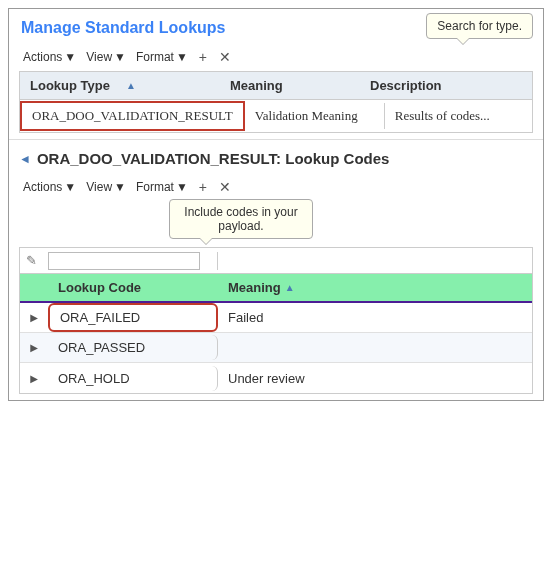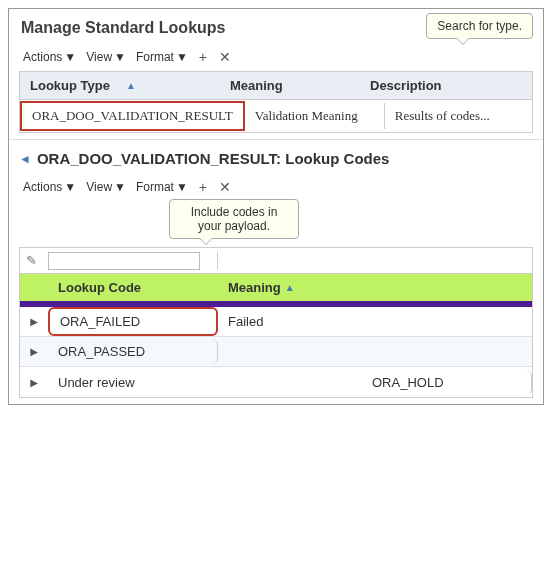--- a/index.html
+++ b/index.html
@@ -12,21 +12,21 @@
       color: #333;
     }
     .outer-border {
       border: 1px solid #999;
       margin: 8px;
       background: #fff;
     }
     .page-title {
       font-size: 16px;
       font-weight: bold;
-      color: #404040;
+      color: #3b82f6;
       padding: 10px 12px 6px 12px;
     }
     .toolbar {
       display: flex;
       align-items: center;
       padding: 4px 10px;
       gap: 2px;
     }
     .toolbar-btn {
       display: flex;
@@ -102,22 +102,22 @@
       font-size: 12px;
     }
 
     .codes-table-container {
       margin: 0 10px 6px 10px;
       border: 1px solid #ccc;
       position: relative;
     }
     .codes-table-header {
       display: flex;
-      background: #bef264;
-      border-bottom: 6px solid #4c1d95;
+      background: #86efac;
+      border-bottom: 2px solid #4c1d95;
     }
     .codes-th { font-weight: bold; padding: 6px 10px; font-size: 13px; }
     .codes-th-expander { flex: 0 0 28px; }
     .codes-th-code { flex: 0 0 170px; }
     .codes-th-meaning { flex: 1; display: flex; align-items: center; gap: 4px; }
 
     .codes-row {
       display: flex;
       border-bottom: 1px solid #e0e0e0;
       min-height: 30px;
@@ -187,21 +187,21 @@
       left: 160px;
       background: #fffff0;
       border: 1px solid #aaa;
       border-radius: 4px;
       padding: 5px 10px;
       font-size: 12px;
       color: #333;
       text-align: center;
       z-index: 10;
       white-space: normal;
-      width: 130px;
+      width: 144px;
     }
     .codes-callout::after {
       content: '';
       position: absolute;
       border: 6px solid transparent;
       border-top-color: #aaa;
       bottom: -13px;
       left: 30px;
     }
     .codes-callout::before {
@@ -333,18 +333,18 @@
       <div class="codes-td codes-td-meaning">Failed</div>
     </div>
 
     <div class="codes-row">
       <div class="codes-td codes-td-expander">▶</div>
       <div class="codes-td codes-td-code">ORA_PASSED</div>
     </div>
 
     <div class="codes-row">
       <div class="codes-td codes-td-expander">▶</div>
+      <div class="codes-td codes-td-code">ORA_HOLD</div>
       <div class="codes-td codes-td-meaning">Under review</div>
-      <div class="codes-td codes-td-code">ORA_HOLD</div>
     </div>
   </div>
 
 </div>
 
 </body></html>

